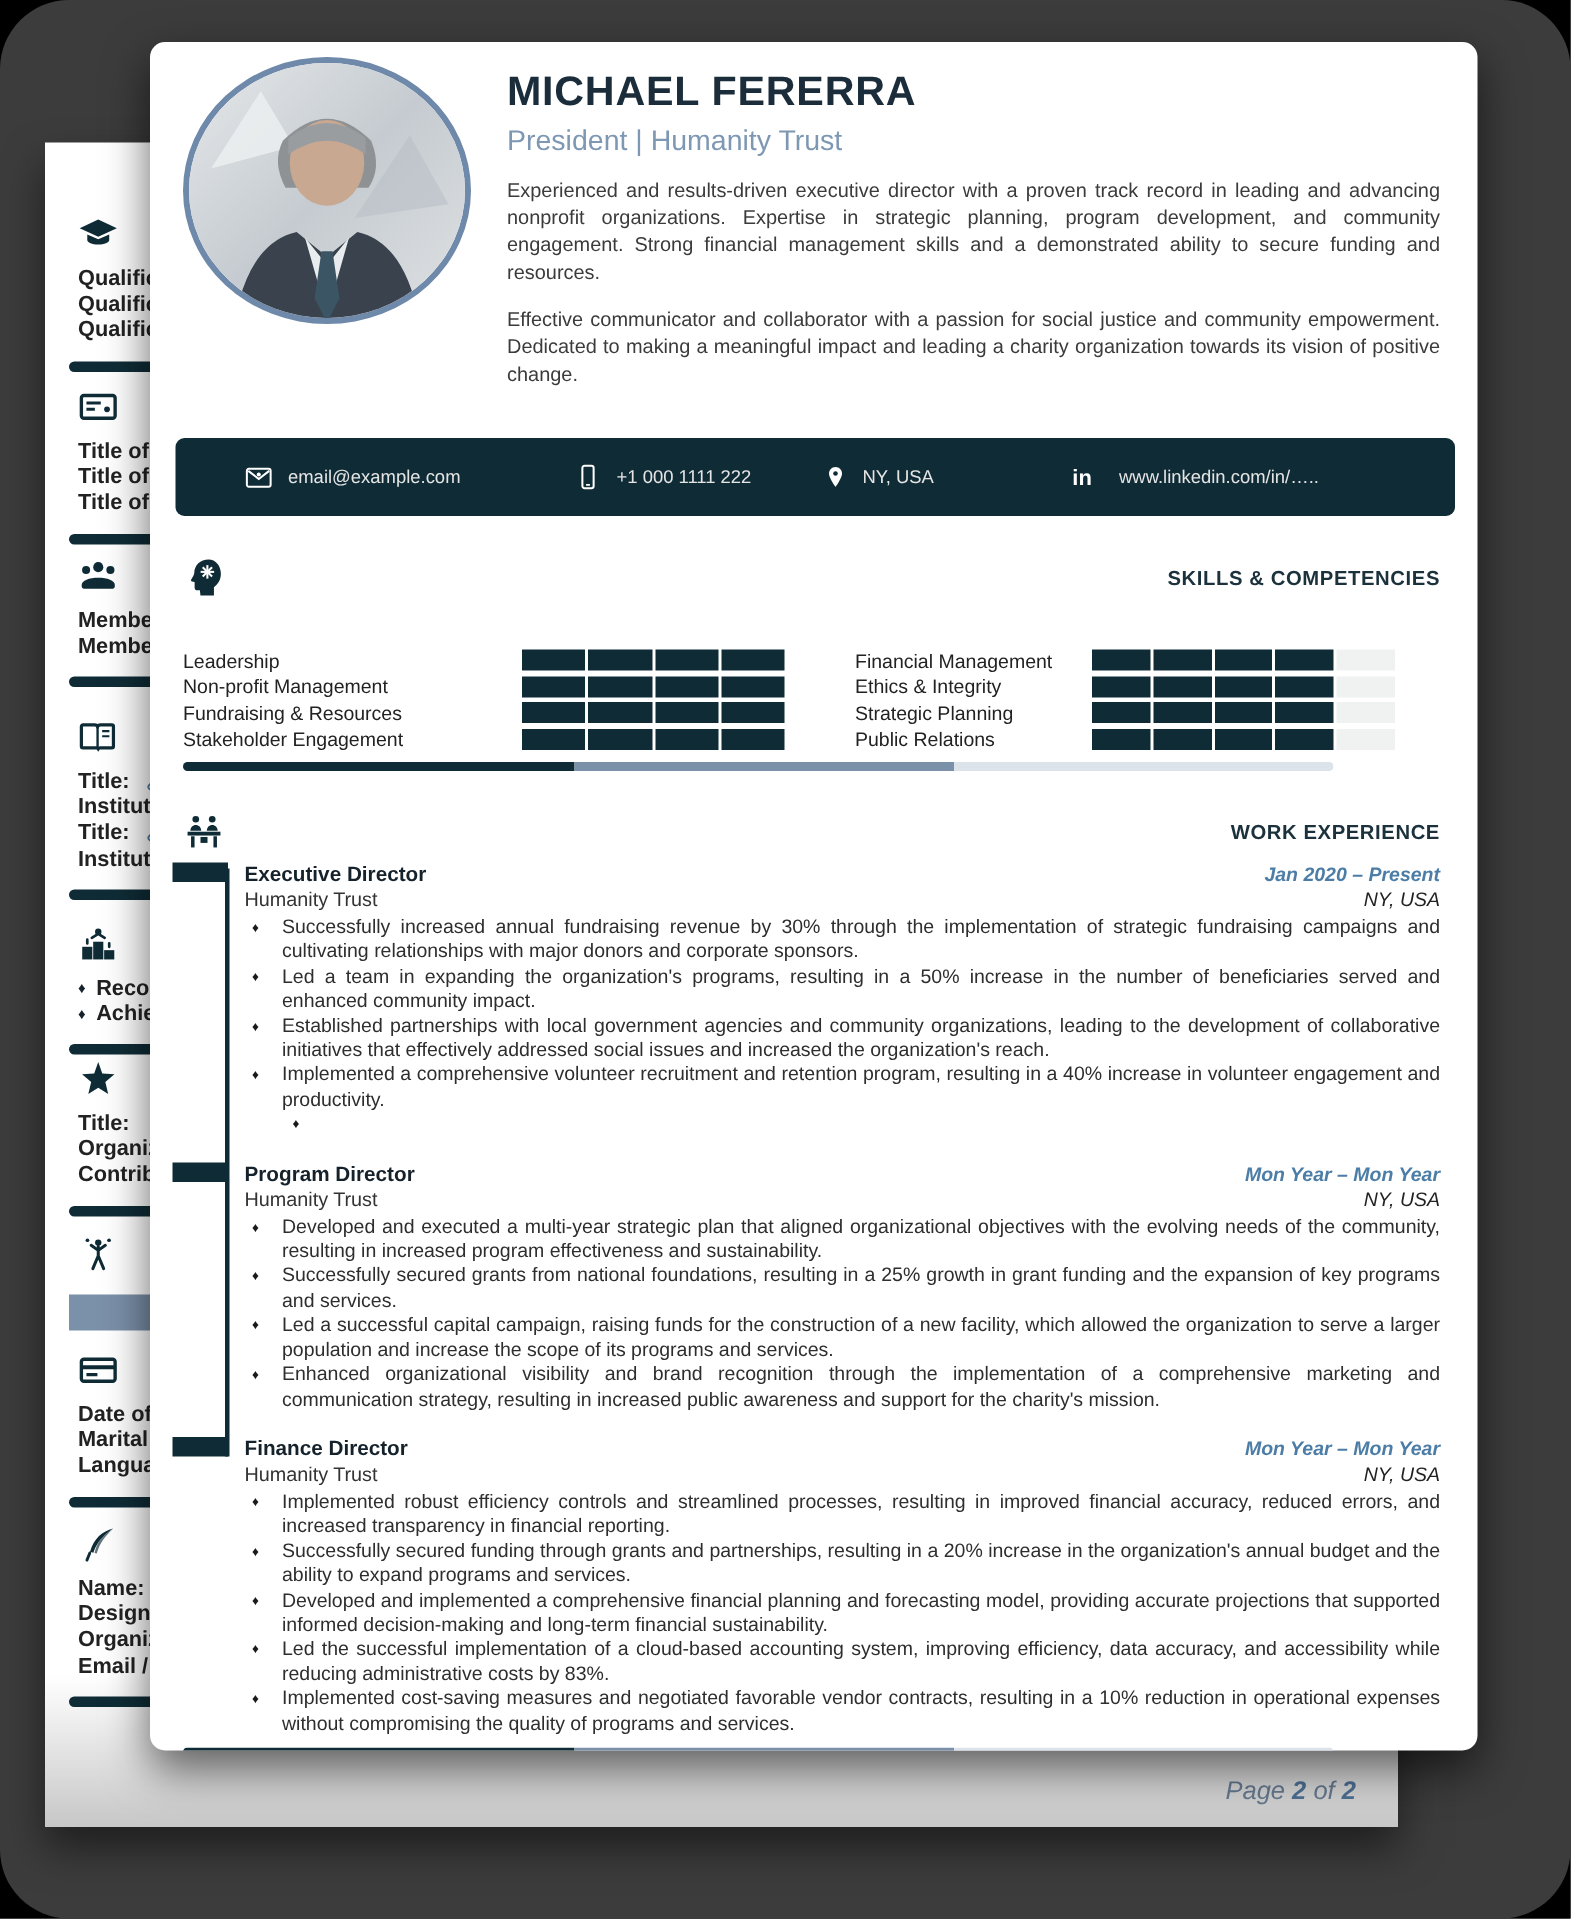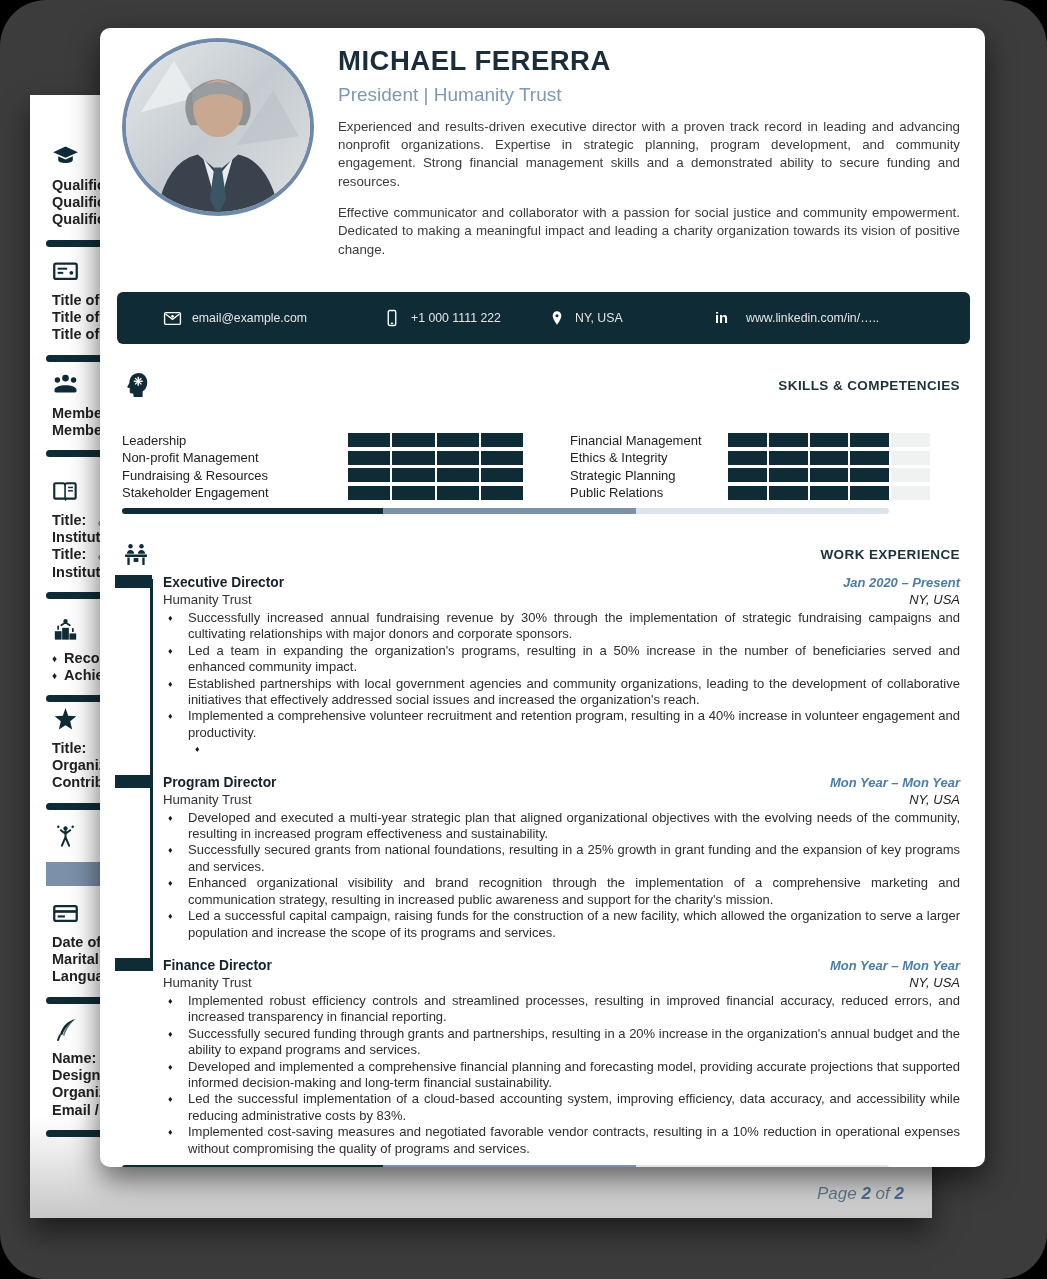--- a/index.html
+++ b/index.html
@@ -459,22 +459,22 @@
             <span class="job-title">Program Director</span>
             <span class="job-dates">Mon Year – Mon Year</span>
           </div>
           <div class="job-sub">
             <span class="job-company">Humanity Trust</span>
             <span class="job-loc">NY, USA</span>
           </div>
           <ul class="bullets">
             <li>Developed and executed a multi-year strategic plan that aligned organizational objectives with the evolving needs of the community, resulting in increased program effectiveness and sustainability.</li>
             <li>Successfully secured grants from national foundations, resulting in a 25% growth in grant funding and the expansion of key programs and services.</li>
+            <li>Led a successful capital campaign, raising funds for the construction of a new facility, which allowed the organization to serve a larger population and increase the scope of its programs and services.</li>
             <li>Enhanced organizational visibility and brand recognition through the implementation of a comprehensive marketing and communication strategy, resulting in increased public awareness and support for the charity's mission.</li>
-            <li>Led a successful capital campaign, raising funds for the construction of a new facility, which allowed the organization to serve a larger population and increase the scope of its programs and services.</li>
           </ul>
         </div>
         <div class="job">
           <div class="job-head">
             <span class="job-title">Finance Director</span>
             <span class="job-dates">Mon Year – Mon Year</span>
           </div>
           <div class="job-sub">
             <span class="job-company">Humanity Trust</span>
             <span class="job-loc">NY, USA</span>

